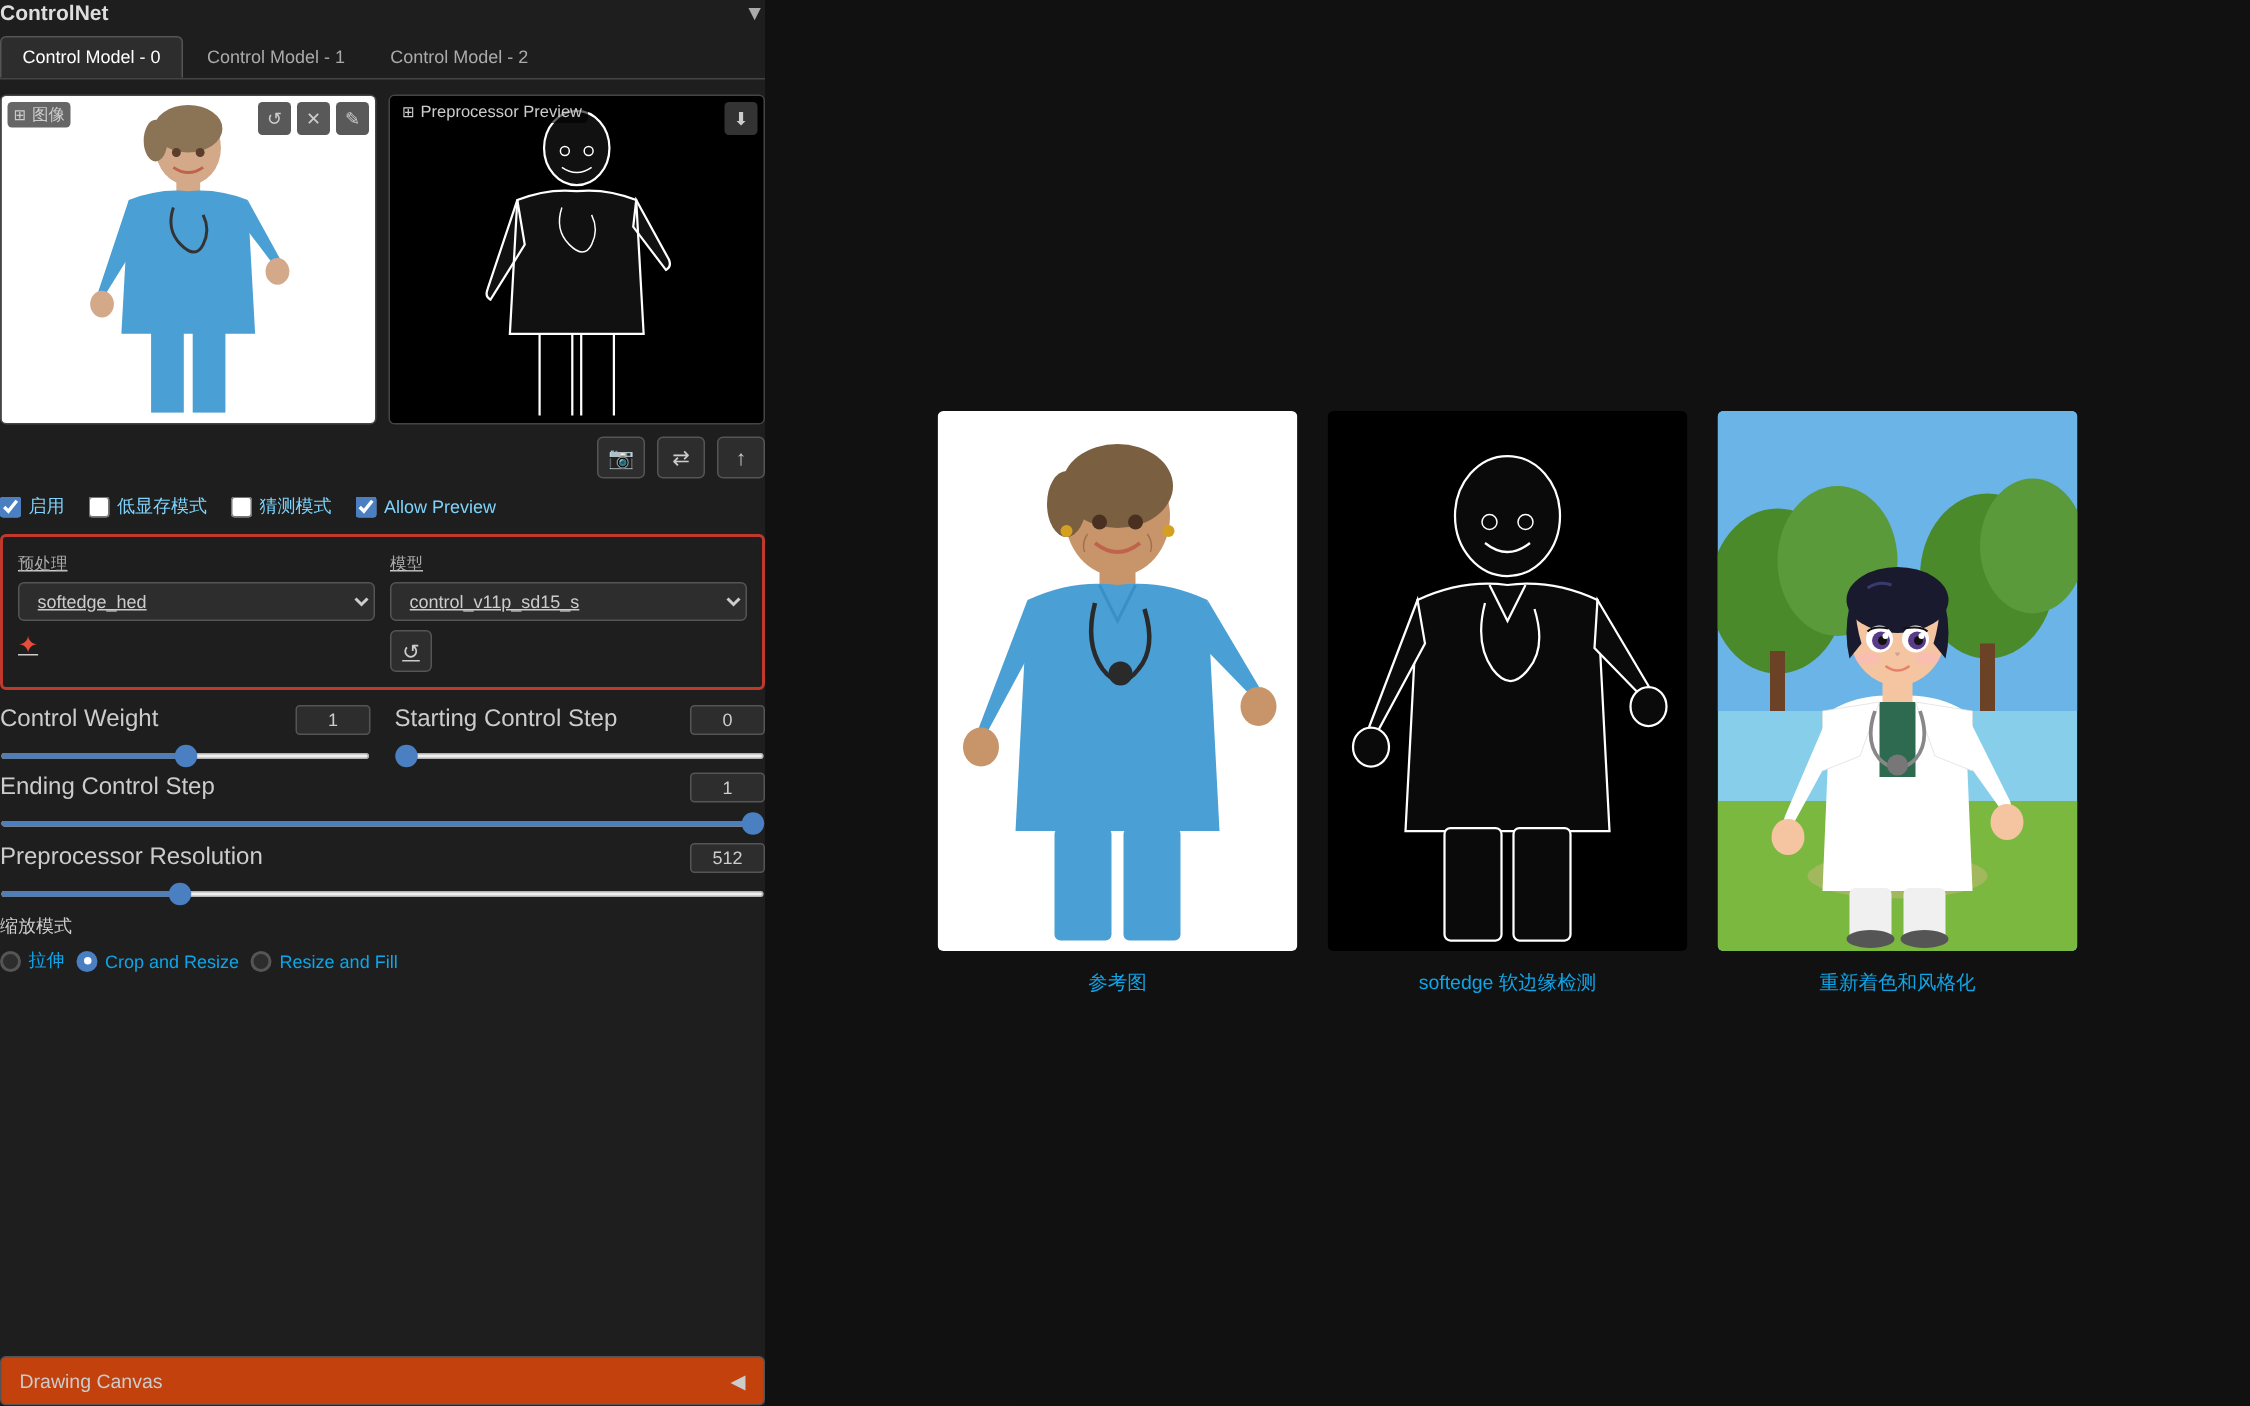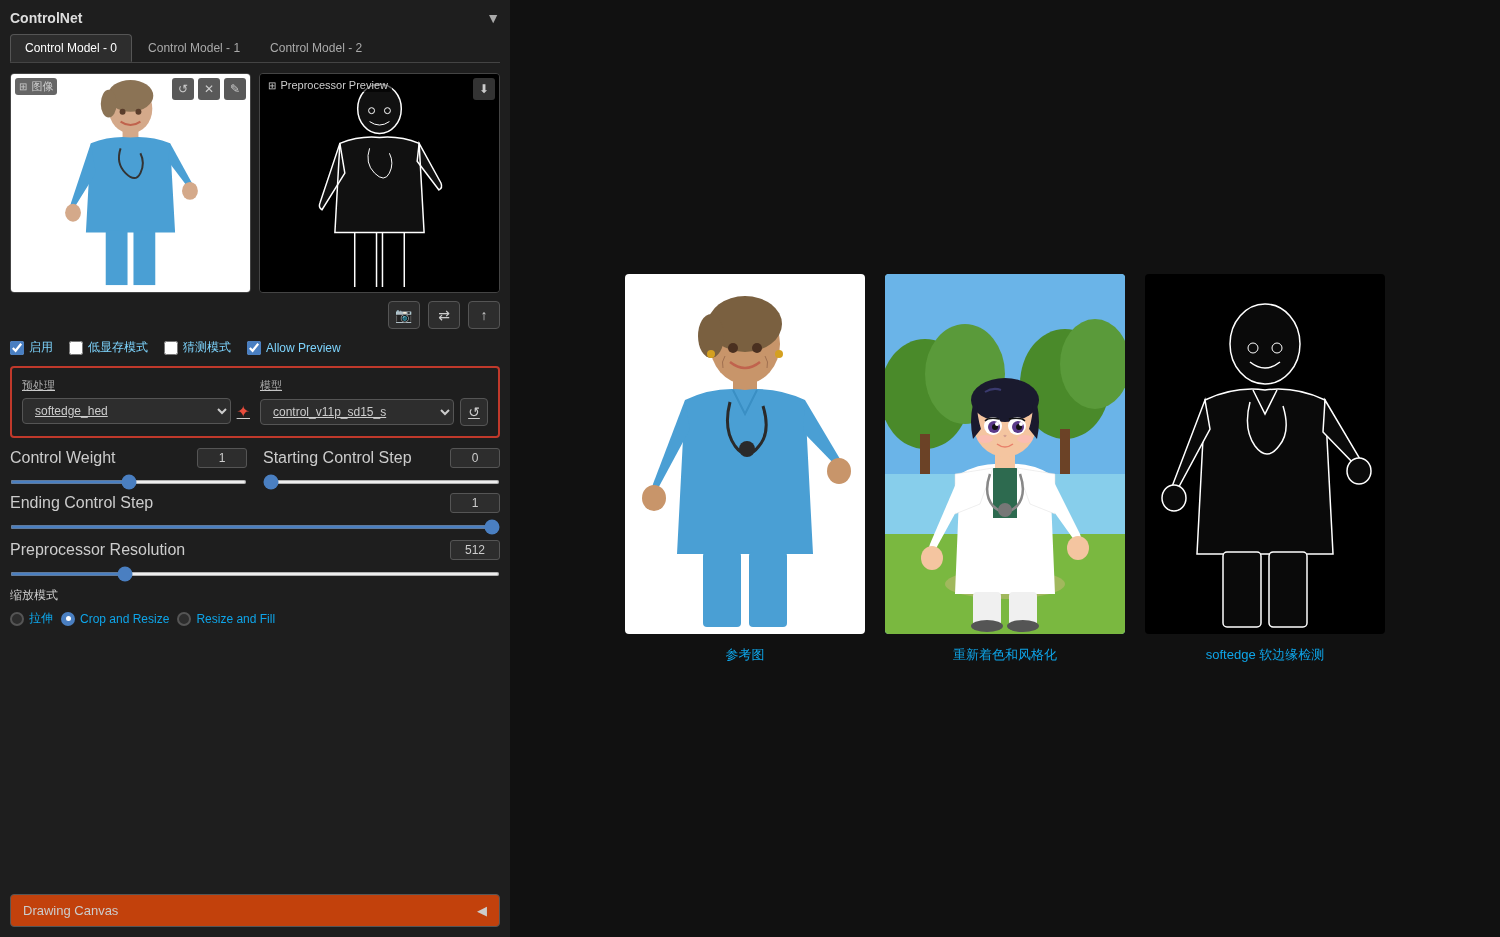--- a/index.html
+++ b/index.html
@@ -12,21 +12,21 @@
       height: 937px;
       overflow: hidden;
       display: flex;
     }
 
     
     .left-panel {
       width: 510px;
       min-width: 510px;
       background: #1e1e1e;
-      padding: 10px;
+      padding: 0;
       display: flex;
       flex-direction: column;
       gap: 0;
     }
 
     .panel-header {
       display: flex;
       justify-content: space-between;
       align-items: center;
       margin-bottom: 8px;
@@ -213,22 +213,22 @@
     }
 
     .model-col-label {
       color: #aaa;
       font-size: 11px;
       margin-bottom: 5px;
     }
 
     .model-select-row {
       display: flex;
-      align-items: center;
       gap: 6px;
+      flex-direction: column;
     }
 
     .model-select {
       flex: 1;
       background: #2d2d2d;
       border: 1px solid #555;
       color: #ccc;
       padding: 4px 8px;
       border-radius: 4px;
       font-size: 12px;
@@ -647,111 +647,111 @@
           <circle cx="86" cy="80" r="4" fill="#d4a020"></circle>
           <circle cx="154" cy="80" r="4" fill="#d4a020"></circle>
         </svg>
       </div>
       <span class="gallery-caption">参考图</span>
     </div>
 
     <div class="gallery-item">
       <div class="gallery-img" style="width:240px; height:360px;">
         <svg viewBox="0 0 240 360" width="240" height="360">
-
-          <rect width="240" height="360" fill="#87CEEB"></rect>
-
-          <rect width="240" height="200" fill="#6ab4e8"></rect>
-
-          <ellipse cx="40" cy="120" rx="45" ry="55" fill="#4a8a2a"></ellipse>
-          <ellipse cx="80" cy="100" rx="40" ry="50" fill="#5a9a3a"></ellipse>
-          <ellipse cx="180" cy="110" rx="45" ry="55" fill="#4a8a2a"></ellipse>
-          <ellipse cx="210" cy="90" rx="35" ry="45" fill="#5a9a3a"></ellipse>
-
-          <rect x="35" y="160" width="10" height="40" fill="#6b4226"></rect>
-          <rect x="175" y="155" width="10" height="45" fill="#6b4226"></rect>
-
-          <rect x="0" y="260" width="240" height="100" fill="#7ab840"></rect>
-
-          <ellipse cx="120" cy="310" rx="60" ry="15" fill="#c8b87a" opacity="0.5"></ellipse>
-
-          <path d="M75 200 Q95 188 120 190 Q145 188 165 200 L170 320 L70 320 Z" fill="white"></path>
-
-          <path d="M108 194 L120 215 L132 194" fill="#2d6a4f"></path>
-          <rect x="108" y="194" width="24" height="50" fill="#2d6a4f"></rect>
-
-          <path d="M108 194 L95 230 L70 240 L70 200 Z" fill="white" stroke="#ddd" stroke-width="0.5"></path>
-          <path d="M132 194 L145 230 L170 240 L170 200 Z" fill="white" stroke="#ddd" stroke-width="0.5"></path>
-
-          <path d="M75 200 L45 270 Q42 278 48 280 L78 225 Z" fill="white"></path>
-          <path d="M165 200 L195 260 Q198 268 192 270 L162 228 Z" fill="white"></path>
-
-          <ellipse cx="47" cy="284" rx="11" ry="12" fill="#f4c5a0"></ellipse>
-          <ellipse cx="193" cy="274" rx="11" ry="12" fill="#f4c5a0"></ellipse>
-
-          <path d="M105 200 Q98 220 108 232 Q120 244 132 232 Q142 220 135 200" stroke="#888" stroke-width="2.5" fill="none"></path>
-          <circle cx="120" cy="236" r="7" fill="#777"></circle>
-
-          <rect x="110" y="170" width="20" height="24" fill="#f4c5a0"></rect>
-
-          <ellipse cx="120" cy="148" rx="32" ry="35" fill="#f4c5a0"></ellipse>
-
-          <ellipse cx="120" cy="126" rx="34" ry="22" fill="#1a1a2e"></ellipse>
-          <path d="M88 130 Q84 148 88 165 L96 155 Q92 142 92 130 Z" fill="#1a1a2e"></path>
-          <path d="M152 130 Q156 148 152 165 L144 155 Q148 142 148 130 Z" fill="#1a1a2e"></path>
-
-          <path d="M100 118 Q108 113 116 116" stroke="#3a3a6e" stroke-width="2" fill="none"></path>
-
-          <ellipse cx="108" cy="152" rx="9" ry="9" fill="white"></ellipse>
-          <ellipse cx="132" cy="152" rx="9" ry="9" fill="white"></ellipse>
-          <ellipse cx="109" cy="153" rx="6" ry="6" fill="#5a3a8a"></ellipse>
-          <ellipse cx="133" cy="153" rx="6" ry="6" fill="#5a3a8a"></ellipse>
-          <ellipse cx="110" cy="153" rx="3" ry="3" fill="#111"></ellipse>
-          <ellipse cx="134" cy="153" rx="3" ry="3" fill="#111"></ellipse>
-
-          <ellipse cx="112" cy="150" rx="2" ry="2" fill="white"></ellipse>
-          <ellipse cx="136" cy="150" rx="2" ry="2" fill="white"></ellipse>
-
-          <path d="M100 147 Q104 143 114 145" stroke="#111" stroke-width="1.5" fill="none"></path>
-          <path d="M124 145 Q136 143 140 147" stroke="#111" stroke-width="1.5" fill="none"></path>
-
-          <path d="M119 161 Q120 164 121 161" stroke="#d4a090" stroke-width="1.5" fill="none"></path>
-
-          <path d="M112 170 Q120 176 128 170" stroke="#e8806a" stroke-width="1.5" fill="none"></path>
-
-          <ellipse cx="100" cy="165" rx="8" ry="4" fill="#ffb6c1" opacity="0.5"></ellipse>
-          <ellipse cx="140" cy="165" rx="8" ry="4" fill="#ffb6c1" opacity="0.5"></ellipse>
-
-          <rect x="88" y="318" width="28" height="35" rx="4" fill="#f0f0f0"></rect>
-          <rect x="124" y="318" width="28" height="35" rx="4" fill="#f0f0f0"></rect>
-
-          <ellipse cx="102" cy="352" rx="16" ry="6" fill="#555"></ellipse>
-          <ellipse cx="138" cy="352" rx="16" ry="6" fill="#555"></ellipse>
-        </svg>
-      </div>
-      <span class="gallery-caption">重新着色和风格化</span>
-    </div>
-
-    <div class="gallery-item">
-      <div class="gallery-img" style="width:240px; height:360px;">
-        <svg viewBox="0 0 240 360" width="240" height="360">
           <rect width="240" height="360" fill="#000"></rect>
 
           <ellipse cx="120" cy="70" rx="35" ry="40" fill="#0a0a0a" stroke="white" stroke-width="1.5"></ellipse>
           <path d="M60 126 Q90 112 120 116 Q150 112 180 126 L188 280 L52 280 Z" fill="#0a0a0a" stroke="white" stroke-width="1.5"></path>
           <path d="M60 126 L28 210 Q25 218 30 220 L65 155 Z" fill="#0a0a0a" stroke="white" stroke-width="1.5"></path>
           <path d="M180 126 L215 185 Q218 192 213 194 L178 158 Z" fill="#0a0a0a" stroke="white" stroke-width="1.5"></path>
           <ellipse cx="29" cy="224" rx="12" ry="13" fill="#0a0a0a" stroke="white" stroke-width="1.5"></ellipse>
           <ellipse cx="214" cy="197" rx="12" ry="13" fill="#0a0a0a" stroke="white" stroke-width="1.5"></ellipse>
           <rect x="78" y="278" width="38" height="75" rx="4" fill="#0a0a0a" stroke="white" stroke-width="1.5"></rect>
           <rect x="124" y="278" width="38" height="75" rx="4" fill="#0a0a0a" stroke="white" stroke-width="1.5"></rect>
 
           <path d="M105 128 Q98 155 110 172 Q122 188 134 172 Q146 158 138 132" stroke="white" stroke-width="1.5" fill="none"></path>
           <path d="M108 116 L120 140 L132 116" stroke="white" stroke-width="1.5" fill="none"></path>
           <circle cx="108" cy="74" r="5" fill="none" stroke="white" stroke-width="1"></circle>
           <circle cx="132" cy="74" r="5" fill="none" stroke="white" stroke-width="1"></circle>
           <path d="M105 88 Q120 100 135 88" stroke="white" stroke-width="1.5" fill="none"></path>
         </svg>
       </div>
       <span class="gallery-caption">softedge 软边缘检测</span>
     </div>
+
+    <div class="gallery-item">
+      <div class="gallery-img" style="width:240px; height:360px;">
+        <svg viewBox="0 0 240 360" width="240" height="360">
+
+          <rect width="240" height="360" fill="#87CEEB"></rect>
+
+          <rect width="240" height="200" fill="#6ab4e8"></rect>
+
+          <ellipse cx="40" cy="120" rx="45" ry="55" fill="#4a8a2a"></ellipse>
+          <ellipse cx="80" cy="100" rx="40" ry="50" fill="#5a9a3a"></ellipse>
+          <ellipse cx="180" cy="110" rx="45" ry="55" fill="#4a8a2a"></ellipse>
+          <ellipse cx="210" cy="90" rx="35" ry="45" fill="#5a9a3a"></ellipse>
+
+          <rect x="35" y="160" width="10" height="40" fill="#6b4226"></rect>
+          <rect x="175" y="155" width="10" height="45" fill="#6b4226"></rect>
+
+          <rect x="0" y="260" width="240" height="100" fill="#7ab840"></rect>
+
+          <ellipse cx="120" cy="310" rx="60" ry="15" fill="#c8b87a" opacity="0.5"></ellipse>
+
+          <path d="M75 200 Q95 188 120 190 Q145 188 165 200 L170 320 L70 320 Z" fill="white"></path>
+
+          <path d="M108 194 L120 215 L132 194" fill="#2d6a4f"></path>
+          <rect x="108" y="194" width="24" height="50" fill="#2d6a4f"></rect>
+
+          <path d="M108 194 L95 230 L70 240 L70 200 Z" fill="white" stroke="#ddd" stroke-width="0.5"></path>
+          <path d="M132 194 L145 230 L170 240 L170 200 Z" fill="white" stroke="#ddd" stroke-width="0.5"></path>
+
+          <path d="M75 200 L45 270 Q42 278 48 280 L78 225 Z" fill="white"></path>
+          <path d="M165 200 L195 260 Q198 268 192 270 L162 228 Z" fill="white"></path>
+
+          <ellipse cx="47" cy="284" rx="11" ry="12" fill="#f4c5a0"></ellipse>
+          <ellipse cx="193" cy="274" rx="11" ry="12" fill="#f4c5a0"></ellipse>
+
+          <path d="M105 200 Q98 220 108 232 Q120 244 132 232 Q142 220 135 200" stroke="#888" stroke-width="2.5" fill="none"></path>
+          <circle cx="120" cy="236" r="7" fill="#777"></circle>
+
+          <rect x="110" y="170" width="20" height="24" fill="#f4c5a0"></rect>
+
+          <ellipse cx="120" cy="148" rx="32" ry="35" fill="#f4c5a0"></ellipse>
+
+          <ellipse cx="120" cy="126" rx="34" ry="22" fill="#1a1a2e"></ellipse>
+          <path d="M88 130 Q84 148 88 165 L96 155 Q92 142 92 130 Z" fill="#1a1a2e"></path>
+          <path d="M152 130 Q156 148 152 165 L144 155 Q148 142 148 130 Z" fill="#1a1a2e"></path>
+
+          <path d="M100 118 Q108 113 116 116" stroke="#3a3a6e" stroke-width="2" fill="none"></path>
+
+          <ellipse cx="108" cy="152" rx="9" ry="9" fill="white"></ellipse>
+          <ellipse cx="132" cy="152" rx="9" ry="9" fill="white"></ellipse>
+          <ellipse cx="109" cy="153" rx="6" ry="6" fill="#5a3a8a"></ellipse>
+          <ellipse cx="133" cy="153" rx="6" ry="6" fill="#5a3a8a"></ellipse>
+          <ellipse cx="110" cy="153" rx="3" ry="3" fill="#111"></ellipse>
+          <ellipse cx="134" cy="153" rx="3" ry="3" fill="#111"></ellipse>
+
+          <ellipse cx="112" cy="150" rx="2" ry="2" fill="white"></ellipse>
+          <ellipse cx="136" cy="150" rx="2" ry="2" fill="white"></ellipse>
+
+          <path d="M100 147 Q104 143 114 145" stroke="#111" stroke-width="1.5" fill="none"></path>
+          <path d="M124 145 Q136 143 140 147" stroke="#111" stroke-width="1.5" fill="none"></path>
+
+          <path d="M119 161 Q120 164 121 161" stroke="#d4a090" stroke-width="1.5" fill="none"></path>
+
+          <path d="M112 170 Q120 176 128 170" stroke="#e8806a" stroke-width="1.5" fill="none"></path>
+
+          <ellipse cx="100" cy="165" rx="8" ry="4" fill="#ffb6c1" opacity="0.5"></ellipse>
+          <ellipse cx="140" cy="165" rx="8" ry="4" fill="#ffb6c1" opacity="0.5"></ellipse>
+
+          <rect x="88" y="318" width="28" height="35" rx="4" fill="#f0f0f0"></rect>
+          <rect x="124" y="318" width="28" height="35" rx="4" fill="#f0f0f0"></rect>
+
+          <ellipse cx="102" cy="352" rx="16" ry="6" fill="#555"></ellipse>
+          <ellipse cx="138" cy="352" rx="16" ry="6" fill="#555"></ellipse>
+        </svg>
+      </div>
+      <span class="gallery-caption">重新着色和风格化</span>
+    </div>
   </div>
 </div>
 
 </body></html>

